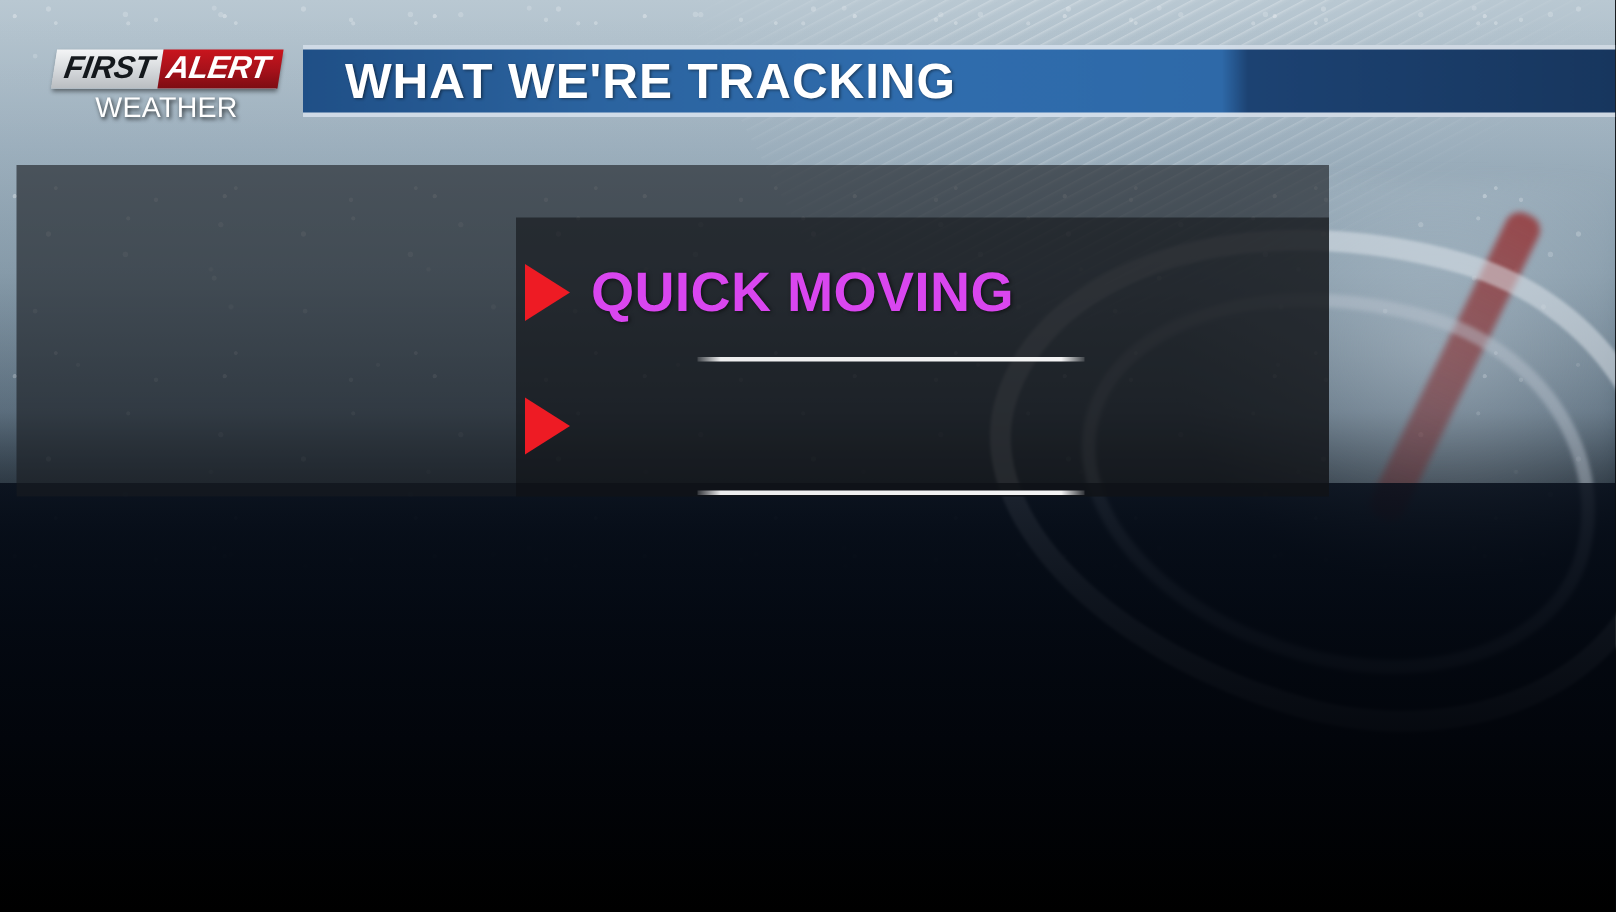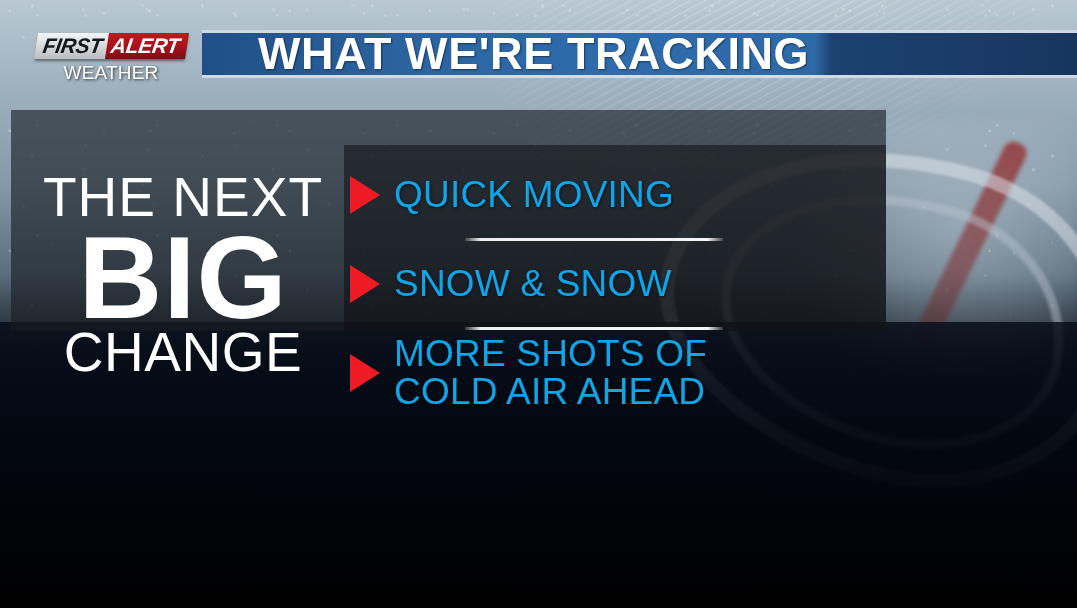--- a/index.html
+++ b/index.html
@@ -132,27 +132,26 @@
         #1f4f86 0%, #2b639f 22%, #2f6cad 48%, #2e69a8 70%,
         #1c4272 72%, #17365e 100%);
     border-top: 3px solid rgba(222,230,238,.92);
     border-bottom: 3px solid rgba(222,230,238,.92);
     box-sizing: border-box;
     display: flex;
     align-items: center;
   }
   .header-title {
     color: #ffffff;
-    font-size: 45px;
+    font-size: 33px;
     font-weight: bold;
     letter-spacing: .6px;
-    padding-left: 18px;
+    padding-left: 28px;
     text-shadow: 1px 1px 2px rgba(0,0,0,.45);
     white-space: nowrap;
-    margin-left: 38px;
   }
 
   
   .logo {
     position: absolute;
     left: 36px; top: 33px;
     width: 150px;
   }
   .logo-row {
     display: flex;
@@ -249,27 +248,28 @@
     align-items: center;
     margin-right: 8px;
   }
   .tri {
     width: 0; height: 0;
     border-left: 30px solid #ee1b24;
     border-top: 19px solid transparent;
     border-bottom: 19px solid transparent;
   }
   .bullet-text {
-    color: #0ea5e9;
+    color: #d946ef;
     font-size: 37px;
-    font-weight: normal;
+    font-weight: bold;
     line-height: 1.02;
     letter-spacing: .2px;
     text-shadow: 1px 1px 3px rgba(0,0,0,.6);
     white-space: nowrap;
+    text-align: right;
   }
   .divider {
     height: 3px;
     background: linear-gradient(to right,
       rgba(255,255,255,.15) 0%, rgba(255,255,255,.92) 6%,
       rgba(255,255,255,.95) 94%, rgba(255,255,255,.15) 100%);
     margin-left: 121px;
     width: 258px;
   }
 </style>
@@ -296,55 +296,40 @@
     <div class="logo-weather">WEATHER</div>
   </div>
 
   <div class="header-bar">
     <div class="header-title">WHAT WE'RE TRACKING</div>
   </div>
 
   <div class="panel-left"></div>
   <div class="panel-bullets"></div>
 
-  <div class="headline">
-    <span class="hl-small">THE NEXT</span>
-    <span class="hl-big">BIG</span>
-    <span class="hl-small bottom">CHANGE</span>
-  </div>
 
   <div class="bullets">
 
     <div class="bullet-row">
       <div class="bullet-marker">
         <div class="tri"></div>
       </div>
       <div class="bullet-text">
         <div>QUICK MOVING</div>
       </div>
     </div>
 
     <div class="divider"></div>
 
     <div class="bullet-row">
       <div class="bullet-marker">
         <div class="tri"></div>
       </div>
       <div class="bullet-text">
-        <div>SNOW &amp; SNOW</div>
       </div>
     </div>
 
     <div class="divider"></div>
 
-    <div class="bullet-row">
-      <div class="bullet-marker">
-        <div class="tri"></div>
-      </div>
-      <div class="bullet-text">
-        <div>MORE SHOTS OF</div>
-        <div>COLD AIR AHEAD</div>
-      </div>
-    </div>
 
   </div>
 
 </div>
 
 </body></html>

